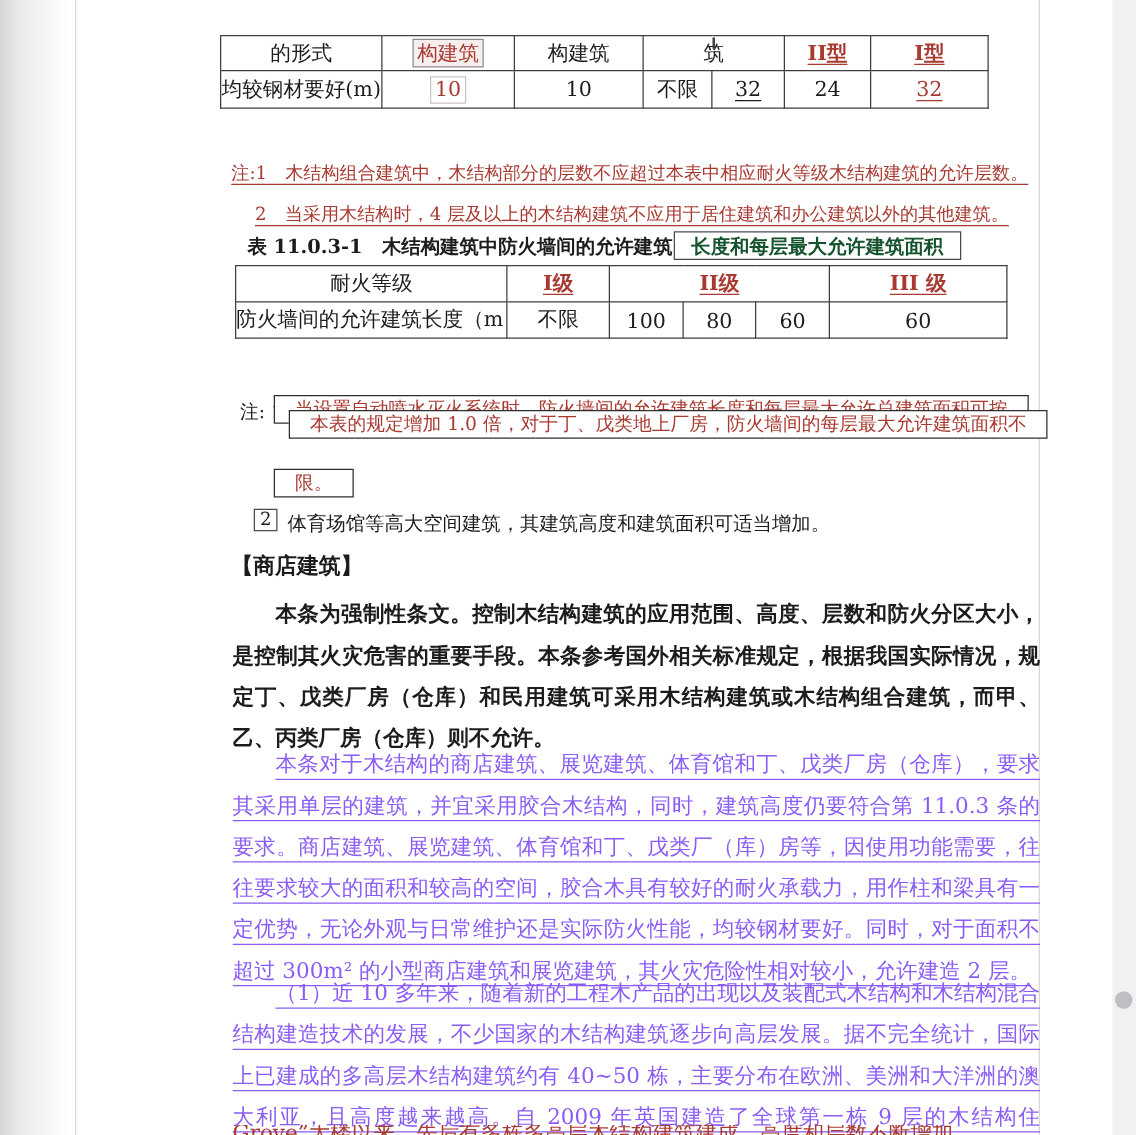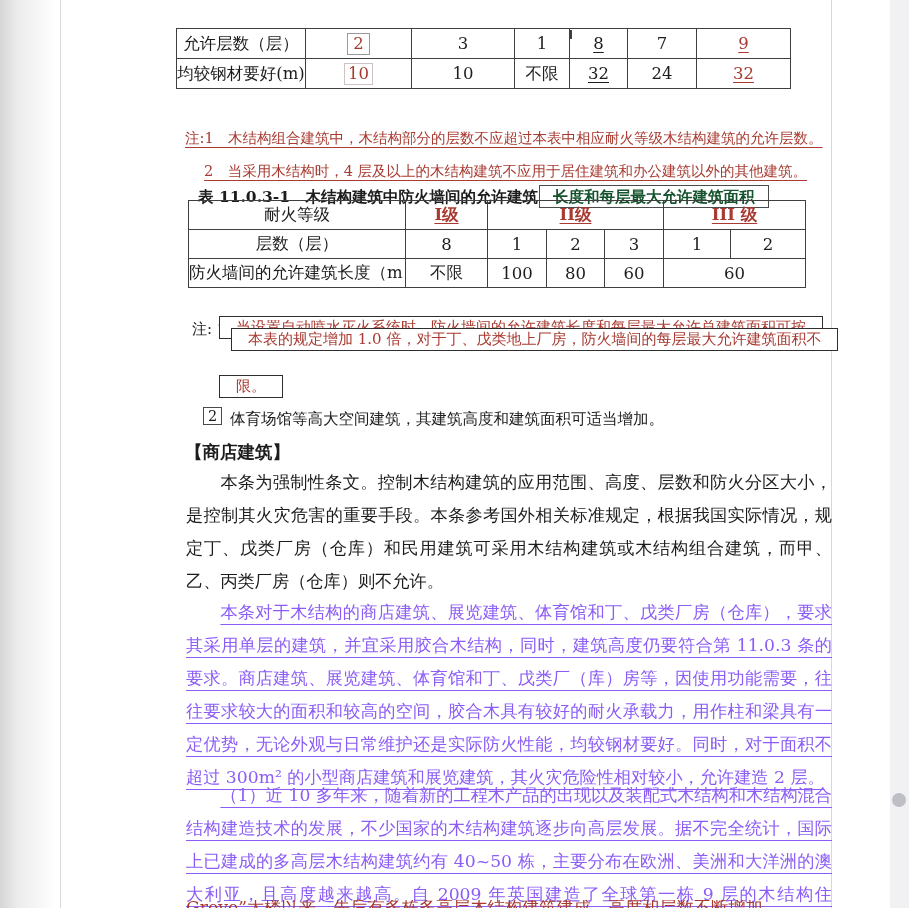--- a/index.html
+++ b/index.html
@@ -17,21 +17,21 @@
   .scrollbar-track{position:absolute;left:890px;top:0;width:19px;height:908px;background:#f1f1f3;}
   .scrollbar-thumb{position:absolute;left:892px;top:793px;width:14px;height:14px;border-radius:50%;background:#bdbfc5;}
 
   
   table{border-collapse:collapse;table-layout:fixed;position:absolute;}
   td{border:1.5px solid #3f3f3f;text-align:center;vertical-align:middle;
      font-size:16.5px;padding:0;overflow:hidden;white-space:nowrap;}
   .t1{left:176px;top:28px;width:614px;}
   .t1 td{height:29px;}
   .t1 tr.rh td{height:27px;}
-  .t2{left:188px;top:200px;width:617px;}
+  .t2{left:188px;top:212px;width:617px;}
   .t2 td{height:28px;}
   .red-u{color:#a83a31;text-decoration:underline;text-underline-offset:3px;font-weight:bold;}
   .red-u-n{color:#a83a31;text-decoration:underline;text-underline-offset:3px;}
   .blk-u{text-decoration:underline;text-underline-offset:3px;}
   .boxed-red{display:inline-block;color:#a83a31;border:1.5px solid #8f8f8f;background:#f6efee;padding:0 3px;line-height:21px;}
   .boxed-red2{display:inline-block;color:#a83a31;border:1px solid #9a9a9a;padding:0 5px;line-height:20px;}
   .boxed-faint{display:inline-block;color:#a83a31;border:1px solid #cfc2c0;padding:0 3px;line-height:20px;}
   .zhu-tick{position:absolute;left:570px;top:30px;width:1.5px;height:9px;background:#3f3f3f;}
 
   
@@ -51,21 +51,21 @@
   .bl2{top:328px;margin-left:12px;}
   .bl3{top:375px;}
   .u-total{text-decoration:underline;text-underline-offset:3px;}
   .note2b-num{position:absolute;left:203px;top:407px;font-size:14.5px;border:1px solid #4a4a4a;padding:0 4px;background:#fff;}
   .note2b-text{position:absolute;left:230px;top:409px;font-size:15.5px;white-space:nowrap;}
 
   
   .cm-head{position:absolute;left:185px;top:440px;font-size:17.5px;font-weight:bold;white-space:nowrap;}
   .para{position:absolute;left:186px;width:646px;font-size:17.2px;line-height:33px;
     text-align:justify;text-indent:2em;overflow:hidden;}
-  .p1{top:466px;height:133px;}
+  .p1{top:476px;height:133px;font-weight:bold;}
   .para-red{color:#8b5cf6;text-decoration:underline;text-underline-offset:6px;
     text-decoration-thickness:1px;}
   .p2{top:596px;height:199px;}
   .p3{top:779px;height:132px;}
   .p4-clip{position:absolute;left:186px;top:900px;width:646px;height:8px;overflow:hidden;
     color:#a83a31;font-size:17.2px;line-height:14px;text-indent:0;}
 </style>
 </head>
 <body>
 
@@ -79,28 +79,27 @@
   <colgroup>
     <col style="width:129px">
       <col style="width:106px">
       <col style="width:103px">
     <col style="width:55px">
       <col style="width:58px">
       <col style="width:69px">
       <col style="width:94px">
   </colgroup>
   <tbody>
-  <tr>
-    <td>允许层数（层）</td>
-    <td><span class="boxed-red2">2</span></td>
-    <td>3</td>
-    <td>1</td>
-    <td><span class="blk-u">8</span></td>
-    <td>7</td>
-    <td><span class="red-u-n">9</span></td>
+      <tr class="rh">
+    <td>的形式</td>
+    <td><span class="boxed-red">构建筑</span></td>
+    <td>构建筑</td>
+    <td colspan="2">筑</td>
+    <td><span class="red-u">II型</span></td>
+    <td><span class="red-u">I型</span></td>
   </tr>
   <tr>
     <td>均较钢材要好(m)</td>
     <td><span class="boxed-faint">10</span></td>
     <td>10</td>
     <td>不限</td>
     <td><span class="blk-u">32</span></td>
     <td>24</td>
     <td><span class="red-u-n">32</span></td>
   </tr>
@@ -126,29 +125,20 @@
       <col style="width:75px">
   </colgroup>
   <tbody>
       <tr>
     <td>耐火等级</td>
     <td><span class="red-u">I级</span></td>
     <td colspan="3"><span class="red-u">II级</span></td>
     <td colspan="2"><span class="red-u">III 级</span></td>
   </tr>
   <tr>
-    <td>层数（层）</td>
-    <td>8</td>
-    <td>1</td>
-    <td>2</td>
-    <td>3</td>
-    <td>1</td>
-    <td>2</td>
-  </tr>
-  <tr>
     <td>防火墙间的允许建筑长度（m）</td>
     <td>不限</td>
     <td>100</td>
     <td>80</td>
     <td>60</td>
     <td colspan="2">60</td>
   </tr>
 </tbody>
   </table>
 

